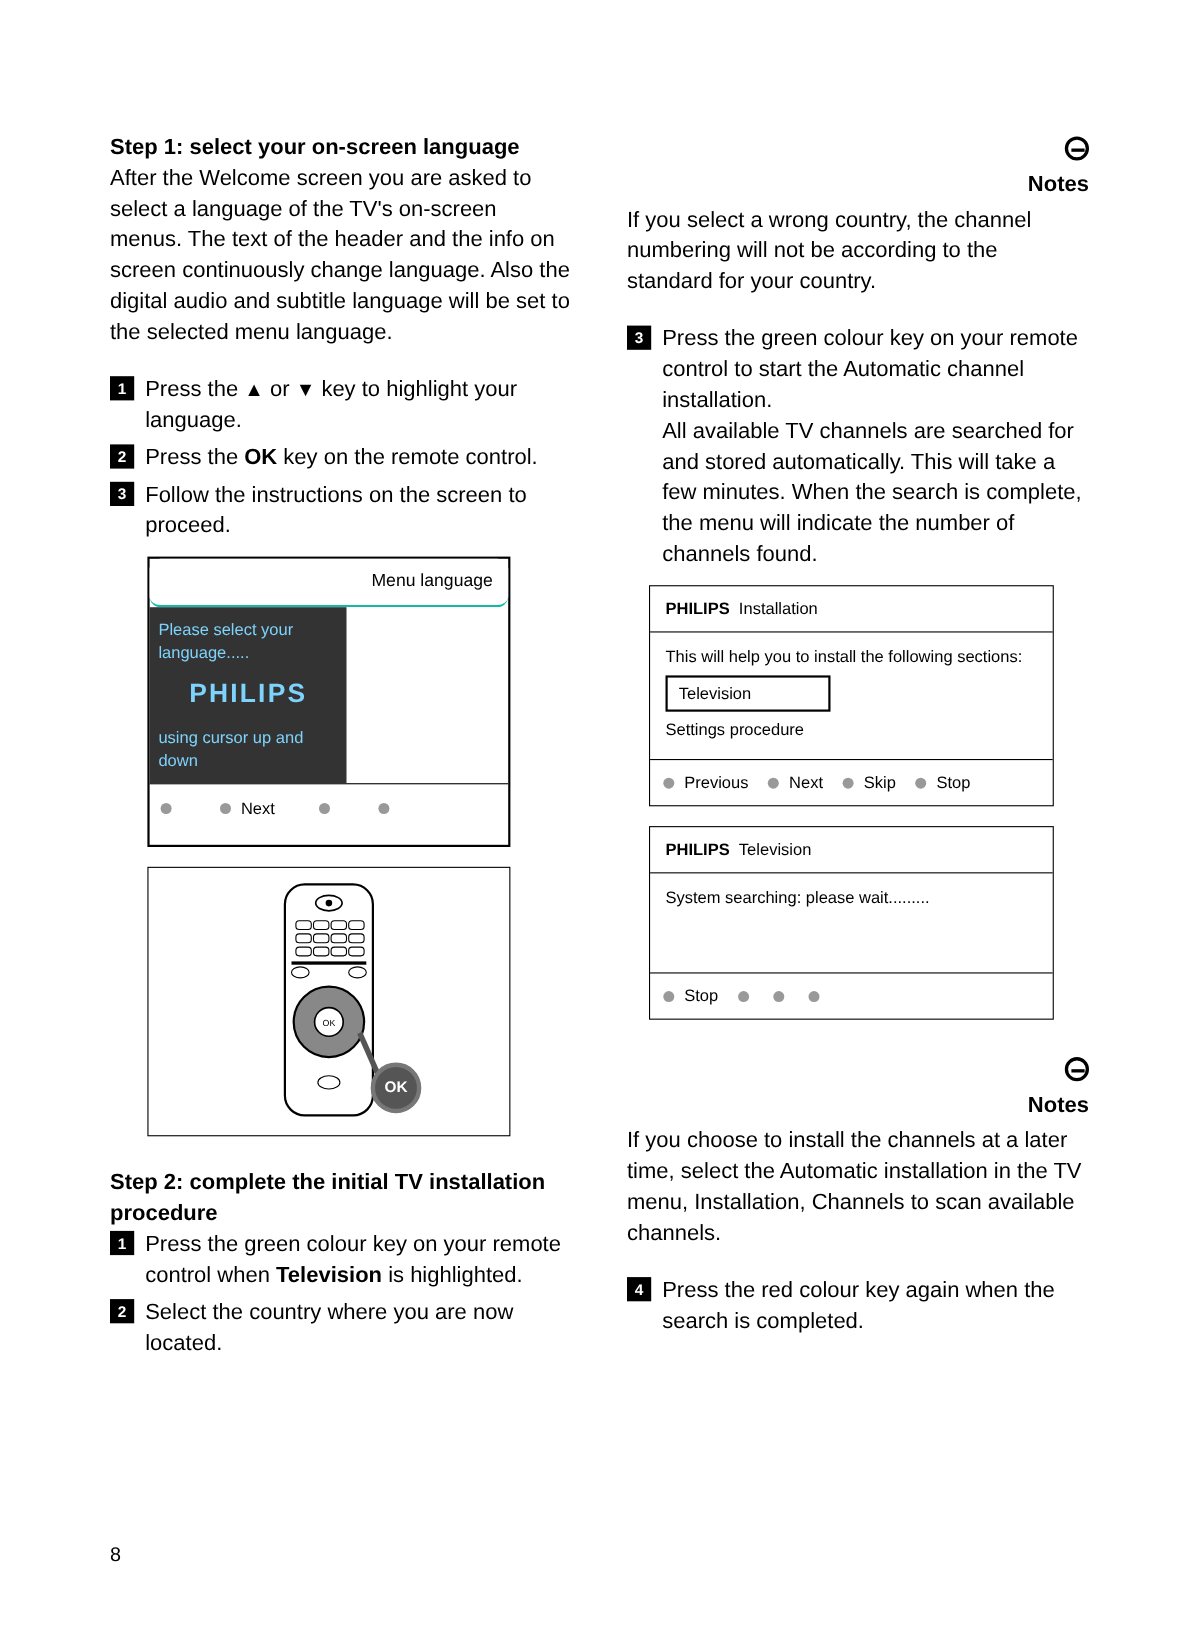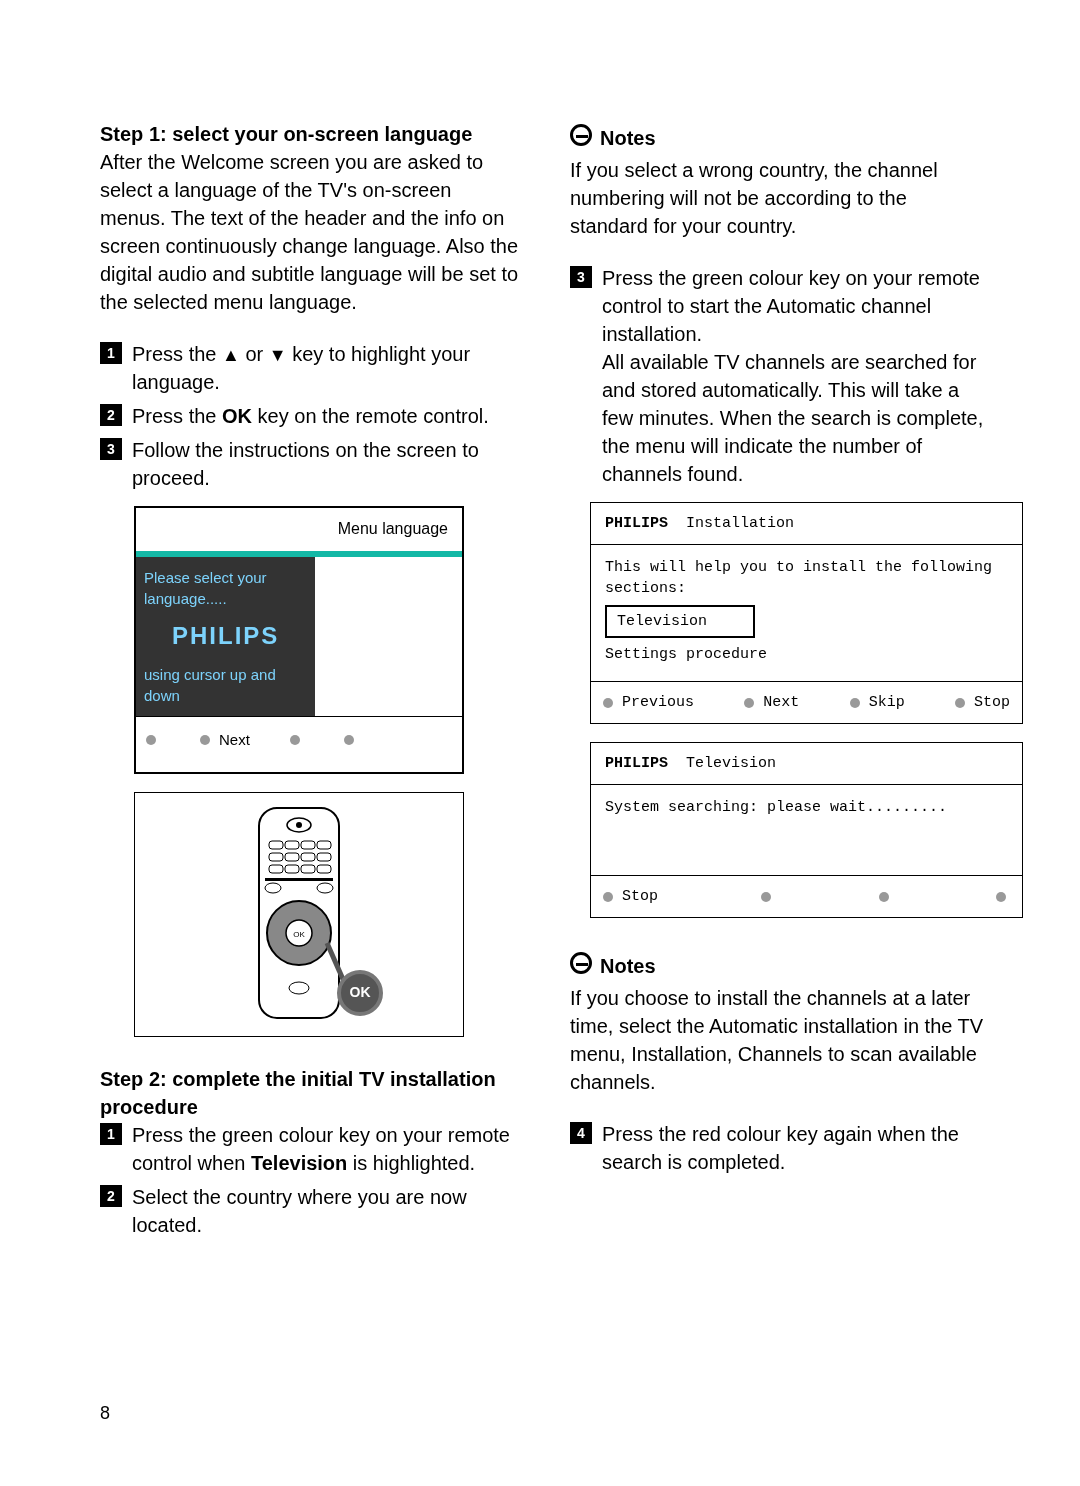--- a/index.html
+++ b/index.html
@@ -38,21 +38,22 @@
     border: 2px solid #000;
     margin: 14px 0 18px 34px;
     width: 330px;
   }
   .uibox-header {
     background: #fff; color: #000;
     font-family: Arial, sans-serif;
     font-size: 16px;
     padding: 10px 14px;
     text-align: right;
-    border-bottom: 6px solid #14b8a6;
+    border-bottom: 2px solid #14b8a6;
+    border-radius: 10px;
   }
   .uibox-body { display: flex; }
   .uibox-left {
     background: #333; color: #7dd3fc;
     width: 55%;
     padding: 10px 8px;
     font-size: 15px;
     display: flex; flex-direction: column; gap: 6px;
   }
   .philips-logo {
@@ -88,56 +89,55 @@
   .ok-bubble {
     position: absolute;
     right: 80px; bottom: 20px;
     width: 46px; height: 46px;
     border-radius: 50%;
     background: #555; color: #fff;
     border: 4px solid #777;
     font-size: 14px; font-weight: bold;
     display: flex; align-items: center; justify-content: center;
   }
-  .note-head { display:flex; align-items:flex-start; gap:8px; font-weight:bold; margin-top:4px; margin-bottom:4px;}
+  .note-head { display:flex; align-items:flex-end; gap:8px; font-weight:bold; margin-top:4px; margin-bottom:4px;flex-direction:column;}
   .note-icon {
     width: 22px; height: 22px;
     border: 3px solid #000;
     border-radius: 50%;
     position: relative;
     display: inline-block;
   }
   .note-icon::after {
     content: ""; position: absolute;
     width: 12px; height: 3px; background: #000;
     left: 3px; top: 8px;
   }
   .tvbox {
     border: 1px solid #000;
     margin: 14px 0 18px 20px;
-    width: 433px;
+    width: 368px;
     font-size: 15px;
-    font-family: Liberation Mono, monospace;
   }
   .tv-title {
     padding: 10px 14px;
     border-bottom: 1px solid #000;
   }
   .tv-body { padding: 12px 14px 16px; }
   .tv-sec-highlight {
     display:inline-block;
     border: 2px solid #000;
     padding: 4px 10px;
     width: 150px;
     margin: 6px 0;
   }
   .tv-footer {
     border-top: 1px solid #000;
     padding: 10px 12px;
-    display: flex; gap: 18px; justify-content: space-between;
+    display: flex; gap: 18px;
   }
   .ft-item { display:flex; align-items:center; gap:5px;}
   .step2 { margin-top: 28px; }
   .page-num { position:absolute; bottom: 60px; left: 100px; font-size:18px;}
   .spacer { height: 12px; }
 </style>
 </head>
 <body>
 
 <div class="page">

